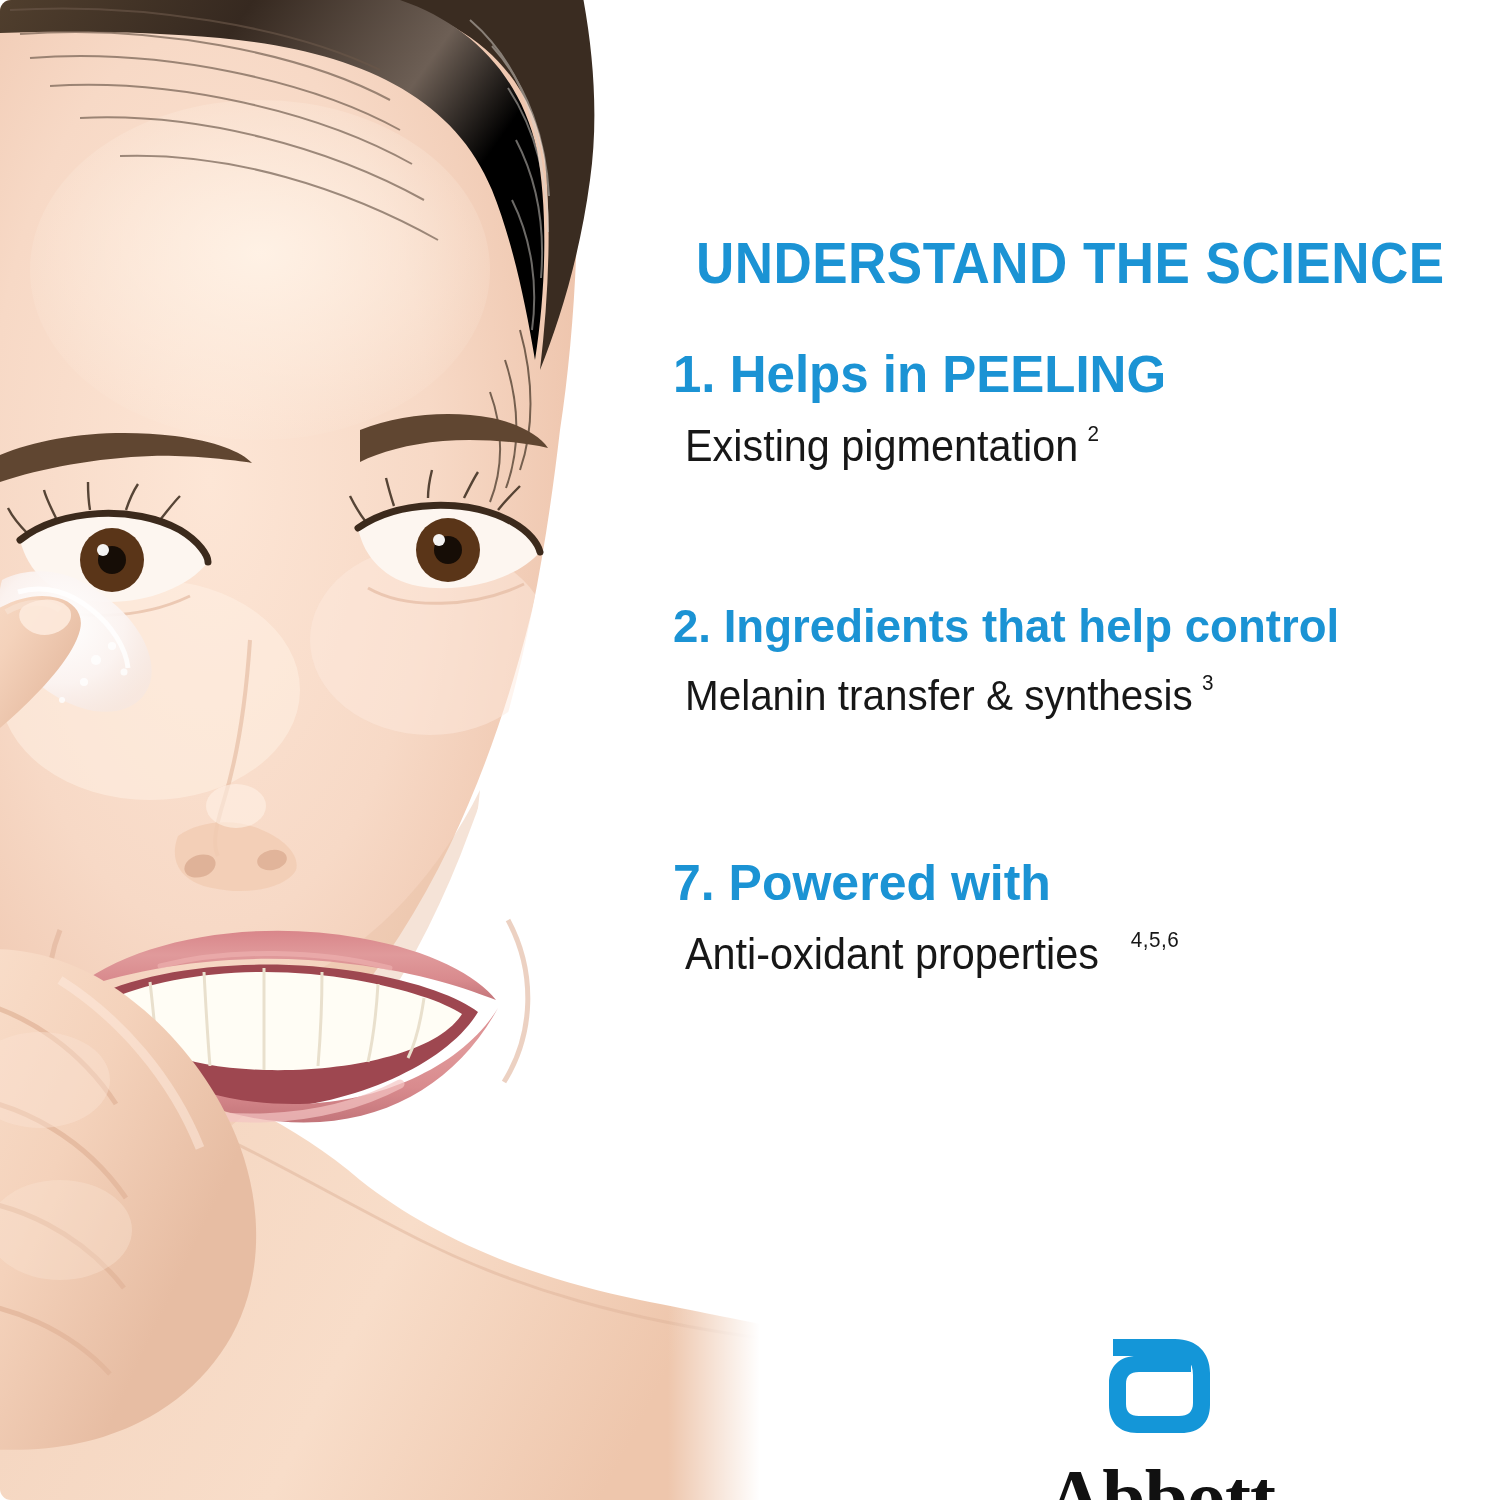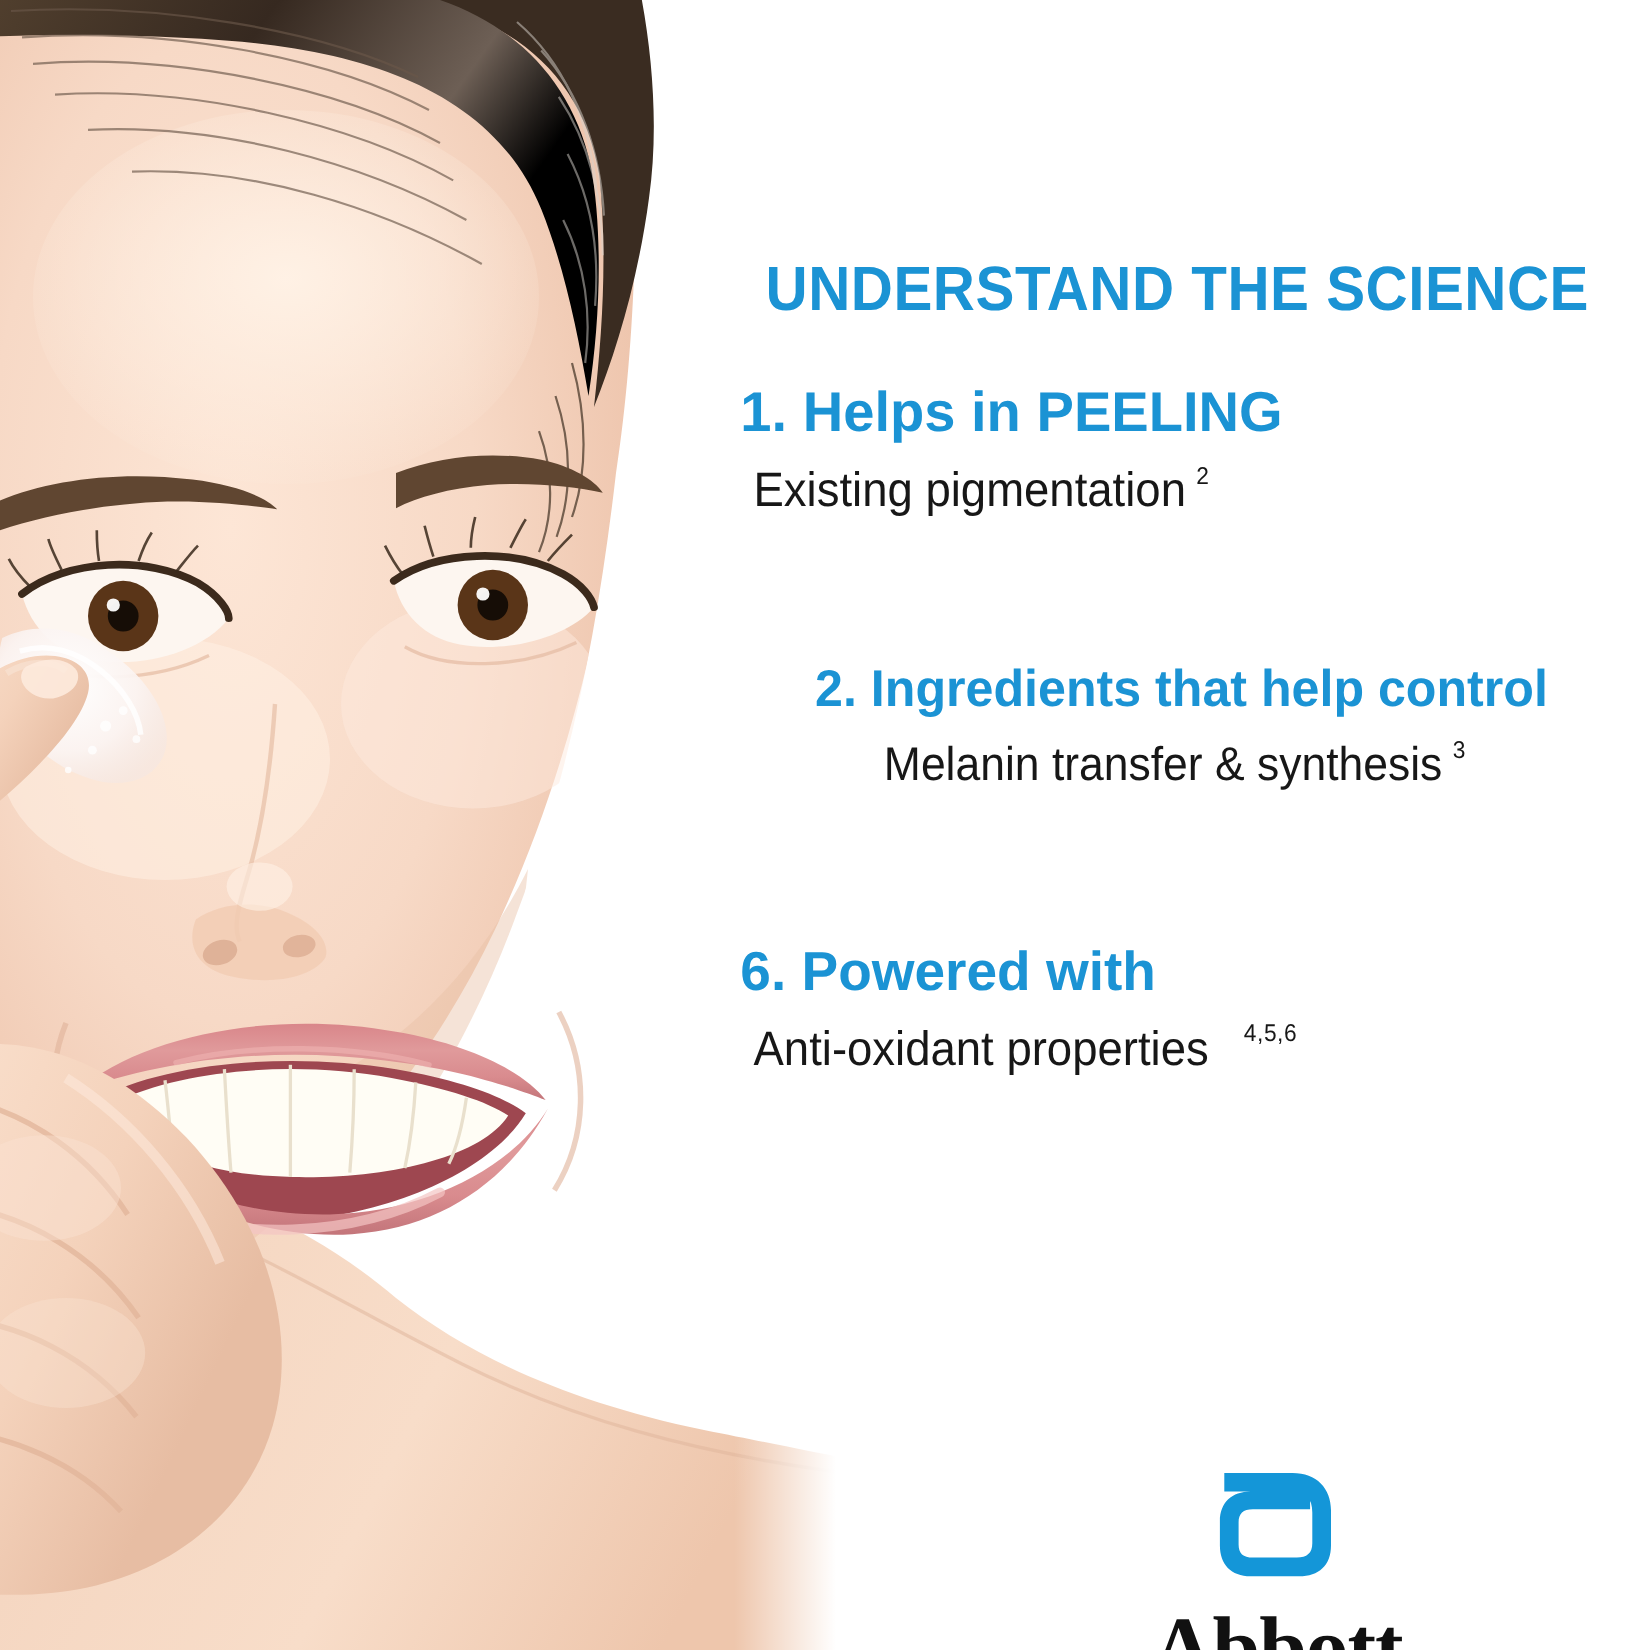--- a/index.html
+++ b/index.html
@@ -3,21 +3,21 @@
 <meta charset="utf-8">
 <style>
   html,body{margin:0;padding:0;}
   body{
     width:1500px;height:1500px;
     background:#ffffff;
     font-family:"Liberation Sans", sans-serif;
     overflow:hidden;
     position:relative;
   }
-  .canvas{position:relative;width:1500px;height:1500px;background:#fff;overflow:hidden;}
+  .canvas{position:relative;width:1500px;height:1500px;background:#fff;overflow:hidden;border-radius:11px;}
 
   
   .photo{
     position:absolute;left:0;top:0;width:760px;height:1500px;
     overflow:hidden;background:#ffffff;
   }
   .photo svg{display:block;width:760px;height:1500px;}
 
   
   .content{
@@ -32,21 +32,21 @@
     color:#1b93d4;
     text-align:center;
     line-height:1.05;
     transform:scaleX(0.93);
     transform-origin:center top;
     white-space:nowrap;
   }
 
   .item{position:absolute;left:0;width:840px;}
   .item-1{top:346px;}
-  .item-2{top:600px;text-align:center;}
+  .item-2{top:600px;}
   .item-3{top:855px;}
 
   .item-heading{
     font-family:"Liberation Sans Narrow","Liberation Sans",sans-serif;
     font-weight:bold;
     color:#1b93d4;
     font-size:51px;
     line-height:1.12;
     margin:0 0 18px 13px;
     letter-spacing:0px;
@@ -351,21 +351,21 @@
     </div>
 
     <div class="item item-2">
       <div class="item-heading">2. Ingredients that help control</div>
       <div class="item-body">
         <span>Melanin transfer &amp; synthesis</span><span class="sup">3</span>
       </div>
     </div>
 
     <div class="item item-3">
-      <div class="item-heading">6. Powered with</div>
+      <div class="item-heading">7. Powered with</div>
       <div class="item-body">
         <span>Anti-oxidant properties</span><span class="sup">4,5,6</span>
       </div>
     </div>
   </div>
 
   <div class="logo">
     <svg class="logo-mark" viewBox="0 0 108 112" aria-hidden="true">
 
       <path d="M 6 14 L 68 14 C 90 14 103 28 103 48 L 103 80

